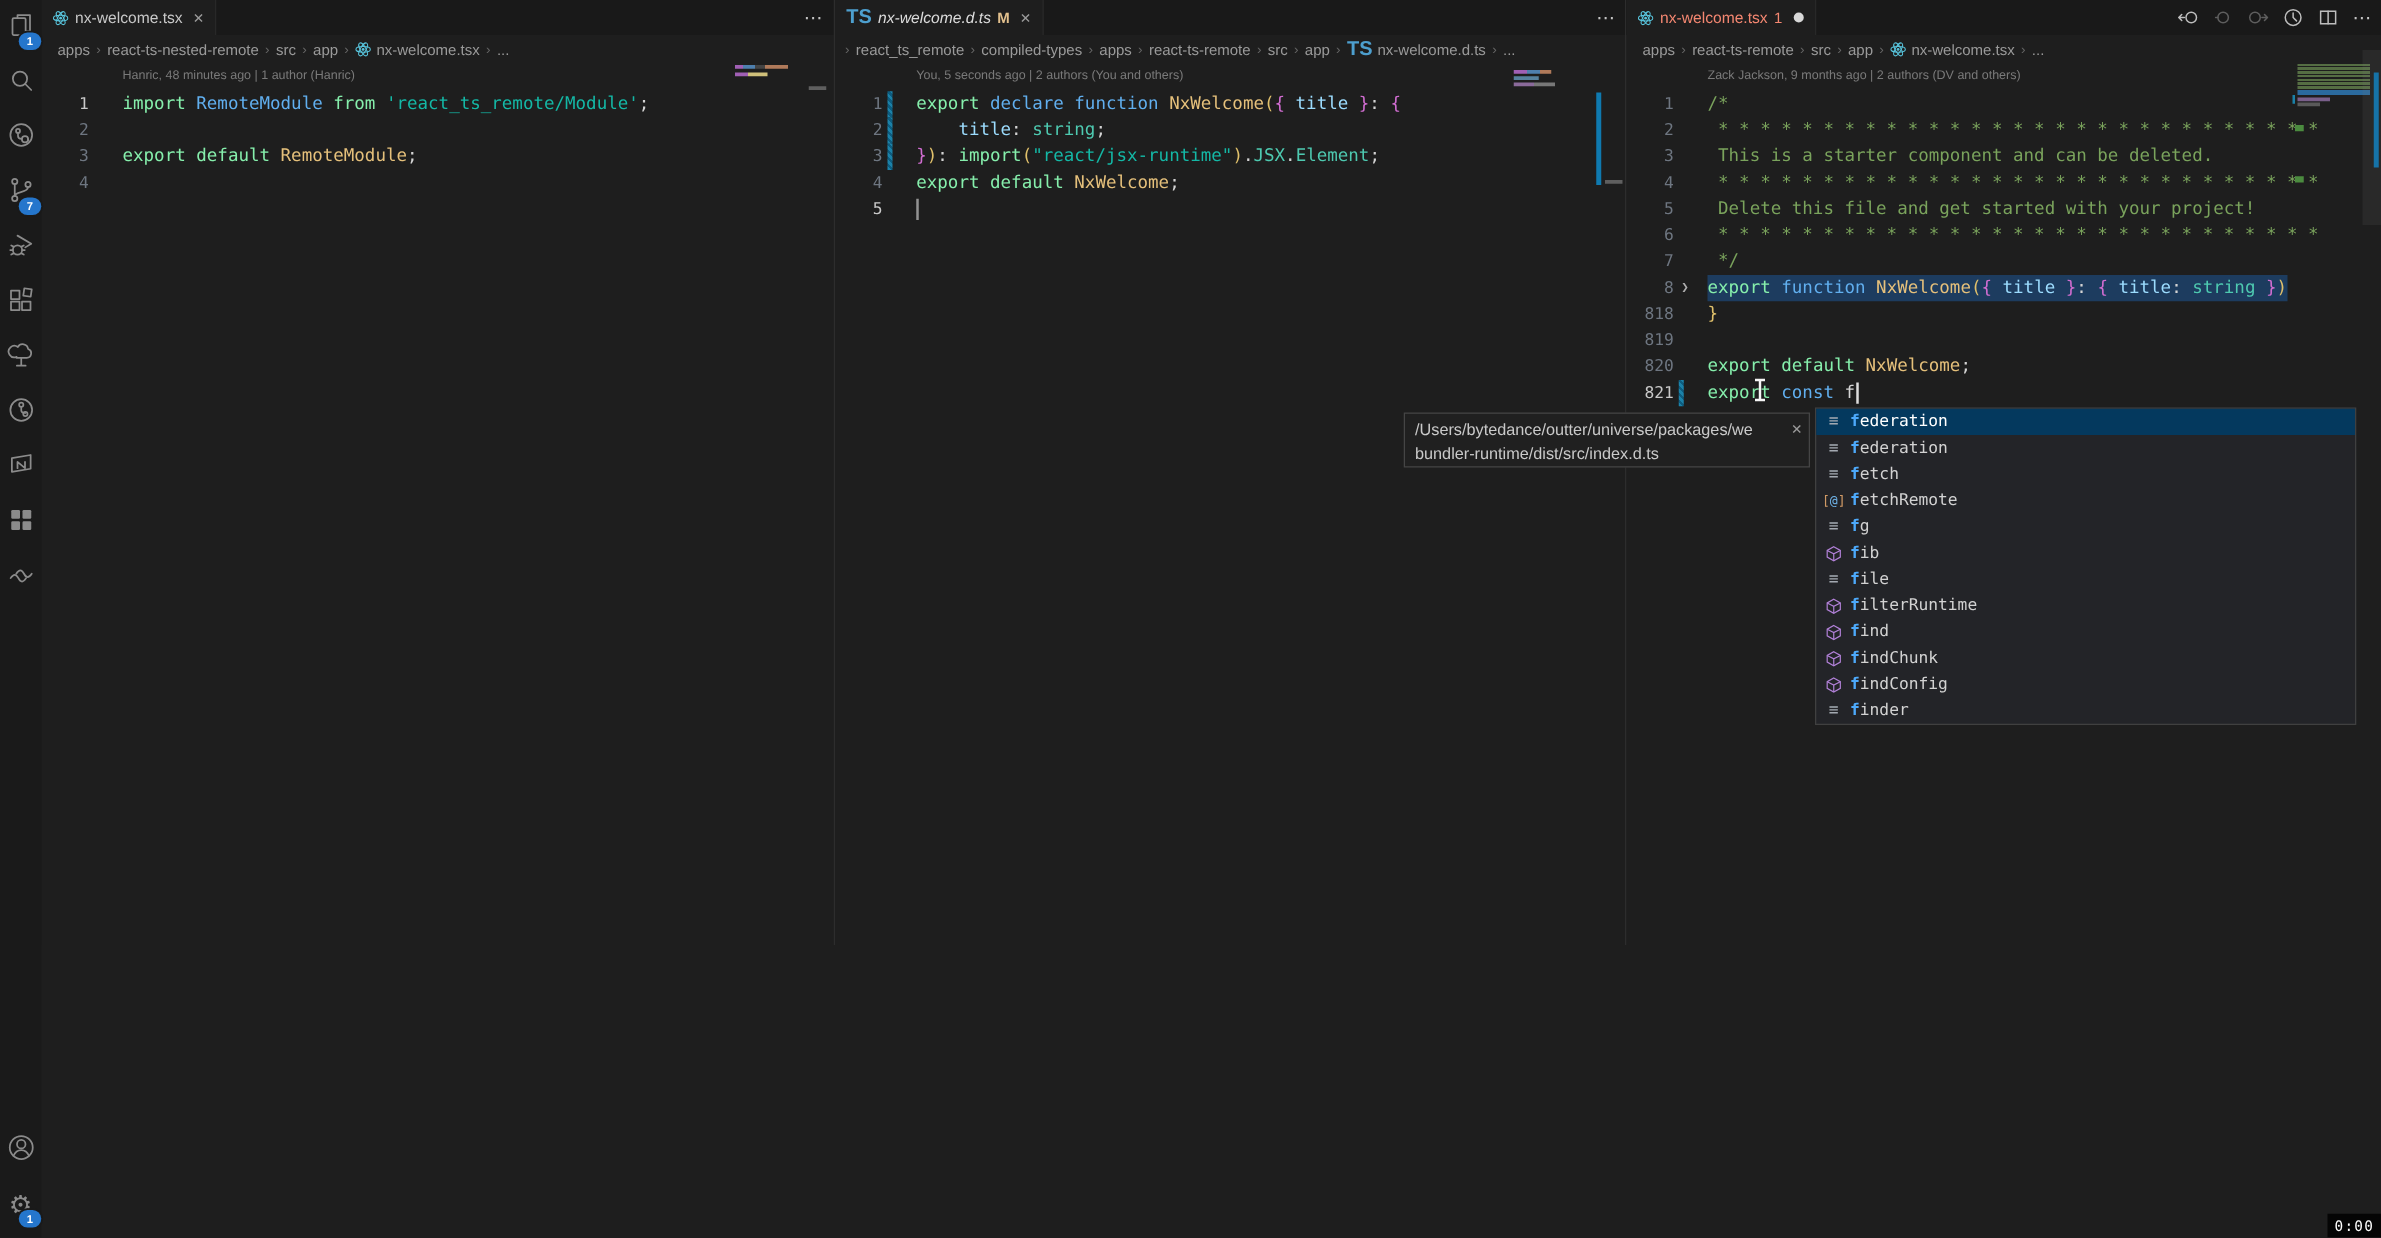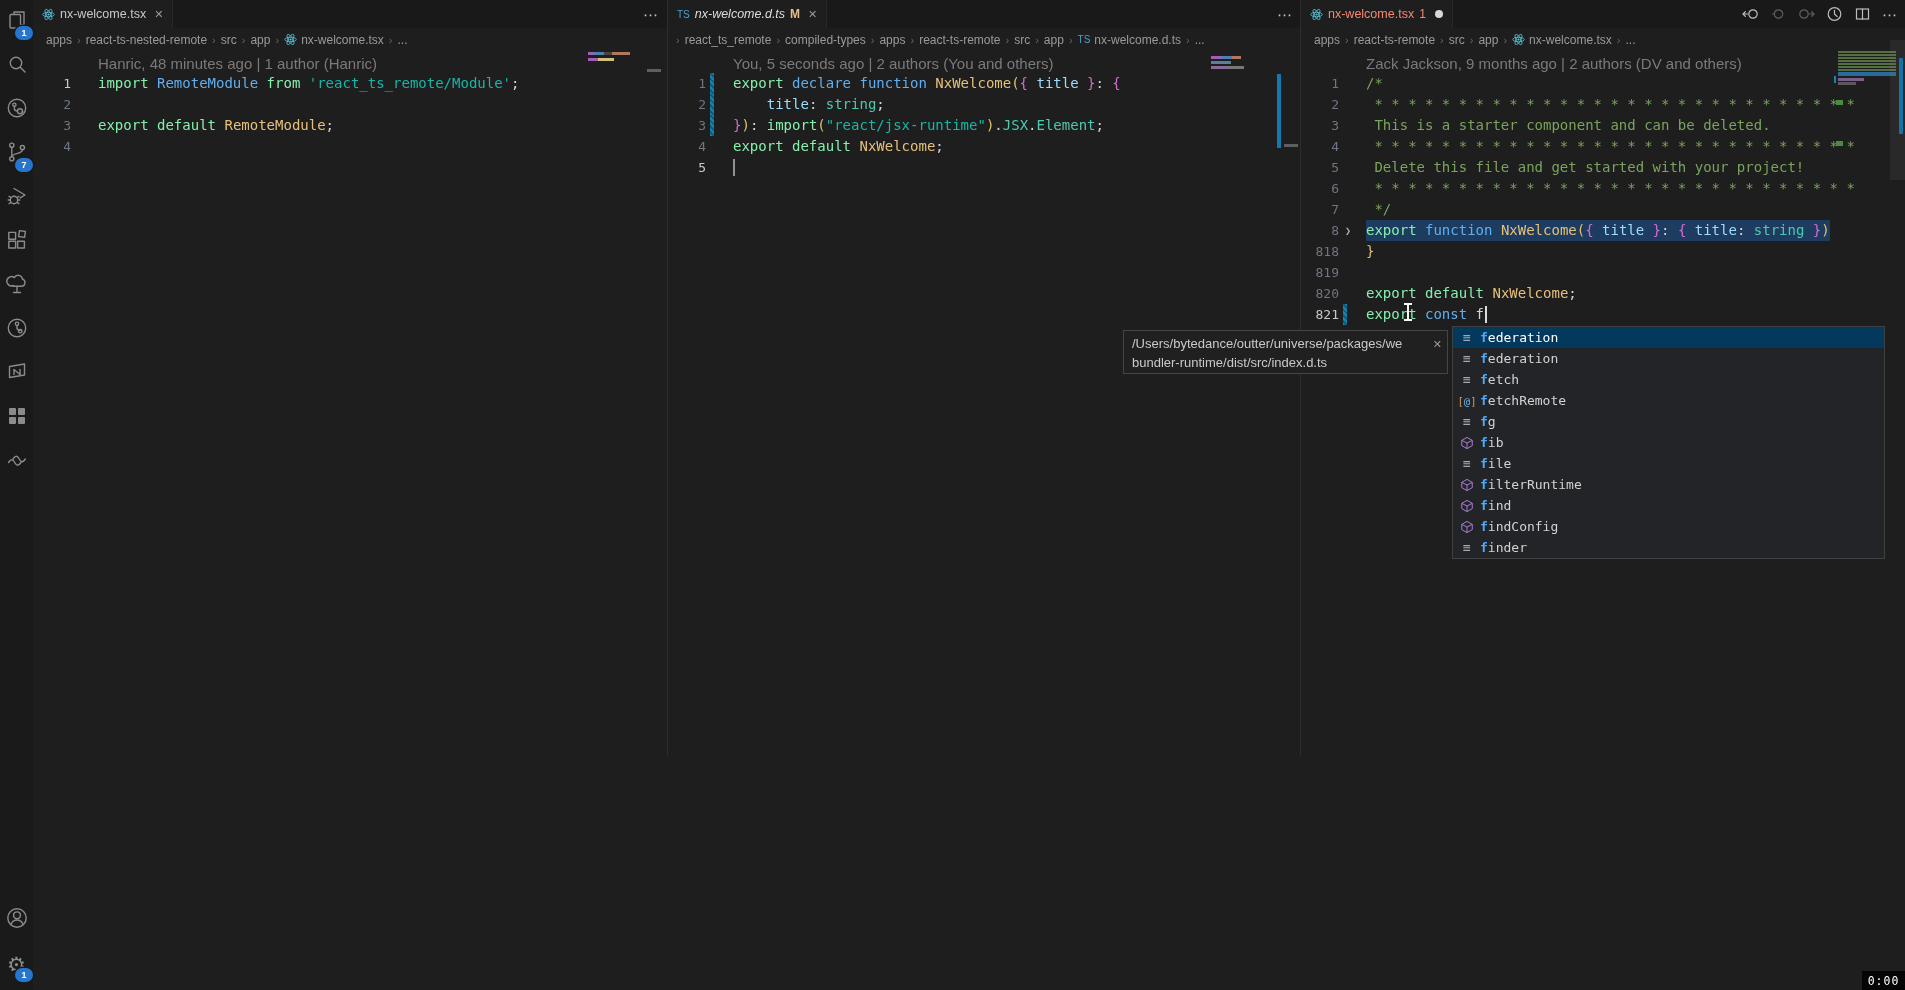--- a/index.html
+++ b/index.html
@@ -32,21 +32,21 @@
   .tab-dirty{width:8px;height:8px;border-radius:50%;background:#d8d8d8;margin-left:4px}
   .tab-actions{margin-left:auto;display:flex;align-items:center;gap:11px;padding-right:9px}
   .tab-actions .act{color:#c5c5c5;font-size:15px;line-height:1;cursor:pointer;display:flex;align-items:center}
   .tab-actions svg{stroke:#bdbdbd;fill:none;stroke-width:1.2;stroke-linecap:round}
   .act[data-name="active-change-icon"],.act[data-name="next-change-icon"]{opacity:.42}
   .breadcrumbs{height:23px;display:flex;align-items:center;font-size:12px;color:#9a9a9a;padding-left:13px;white-space:nowrap}
   .pane[data-pane="1"] .breadcrumbs{padding-left:3px}
   .crumb{cursor:pointer}
   .crumb-sep{color:#666;font-size:11px;margin:0 5px}
   .crumb-icon{display:flex;margin-right:4px}
-  .codelens{position:absolute;top:55px;left:65px;font-size:15px;color:#7a7a7a;white-space:nowrap}
+  .codelens{position:absolute;top:55px;left:65px;font-size:10px;color:#7a7a7a;white-space:nowrap}
   .code{position:absolute;top:73px;left:0;right:0;font-family:"DejaVu Sans Mono",monospace;
     font-size:14px;line-height:21px;white-space:pre}
   .cl{height:21px;display:flex;position:relative}
   .ln{flex:0 0 38px;text-align:right;color:#6e7681;font-size:13px;cursor:pointer}
   .ln.active{color:#c9c9c9}
   .txt{margin-left:27px}
   .txt.hl{background:#1d3c5f}
   .fold{position:absolute;left:44px;top:0;color:#aeaeae;font-size:10px;cursor:pointer}
   
   .tok-mag{color:#86efac}.tok-blu{color:#61afef}.tok-yel{color:#e5c07b}.tok-lbl{color:#9cdcfe}
@@ -77,21 +77,21 @@
   .ibeam{position:absolute;left:1407px;top:304px;width:1.8px;height:16px;background:#f5f5f5;z-index:12;
     box-shadow:0 0 1px rgba(0,0,0,.9)}
   .ibeam::before,.ibeam::after{content:"";position:absolute;left:-2.7px;width:7.2px;height:1.8px;background:#f5f5f5}
   .ibeam::before{top:-1px}.ibeam::after{bottom:-1px}
   
   .timer{position:absolute;left:1862px;top:971px;width:43px;height:19px;background:#050505;color:#fff;
     z-index:14;font-family:"DejaVu Sans Mono",monospace;font-size:11.5px;display:flex;align-items:center;
     justify-content:center;letter-spacing:1px}
   .minimap-bit{position:absolute;z-index:3}
   .file-icon{display:flex;align-items:center}
-  .ts-label{color:#4d9fce;font-weight:normal;font-size:10px;font-style:normal}
+  .ts-label{color:#4d9fce;font-weight:bold;font-size:16px;font-style:normal}
 </style>
 </head>
 <body>
 
 <nav class="activitybar" data-name="activity-bar">
     <div class="ab-item" data-name="sidebar-item-explorer">
       <span data-name="explorer-icon"><svg width="24" height="24" viewBox="0 0 24 24">
           <path d="M9 6V4h10v13h-3"></path>
           <rect x="5" y="6.5" width="10.5" height="13.5" rx="1"></rect>
         </svg></span>
@@ -443,20 +443,31 @@
     </div>
     <div class="srow" data-name="suggestion-item">
       <span class="sic" data-name="symbol-cube-icon">
         <svg width="14" height="14" viewBox="0 0 16 16">
           <g stroke="#b180d7" fill="none" stroke-width="1.1">
             <path d="M8 1.6L14 5v6L8 14.4 2 11V5z"></path>
             <path d="M2 5l6 3 6-3M8 8v6.4"></path>
           </g>
         </svg>
       </span>
+      <span class="slb" data-name="suggestion-label"><span class="match" data-name="match-highlight">f</span>indChunk</span>
+    </div>
+    <div class="srow" data-name="suggestion-item">
+      <span class="sic" data-name="symbol-cube-icon">
+        <svg width="14" height="14" viewBox="0 0 16 16">
+          <g stroke="#b180d7" fill="none" stroke-width="1.1">
+            <path d="M8 1.6L14 5v6L8 14.4 2 11V5z"></path>
+            <path d="M2 5l6 3 6-3M8 8v6.4"></path>
+          </g>
+        </svg>
+      </span>
       <span class="slb" data-name="suggestion-label"><span class="match" data-name="match-highlight">f</span>indConfig</span>
     </div>
     <div class="srow" data-name="suggestion-item">
       <span class="sic" data-name="symbol-text-icon">
         <span class="ic-text">≡</span>
       </span>
       <span class="slb" data-name="suggestion-label"><span class="match" data-name="match-highlight">f</span>inder</span>
     </div>
   </div>
 

